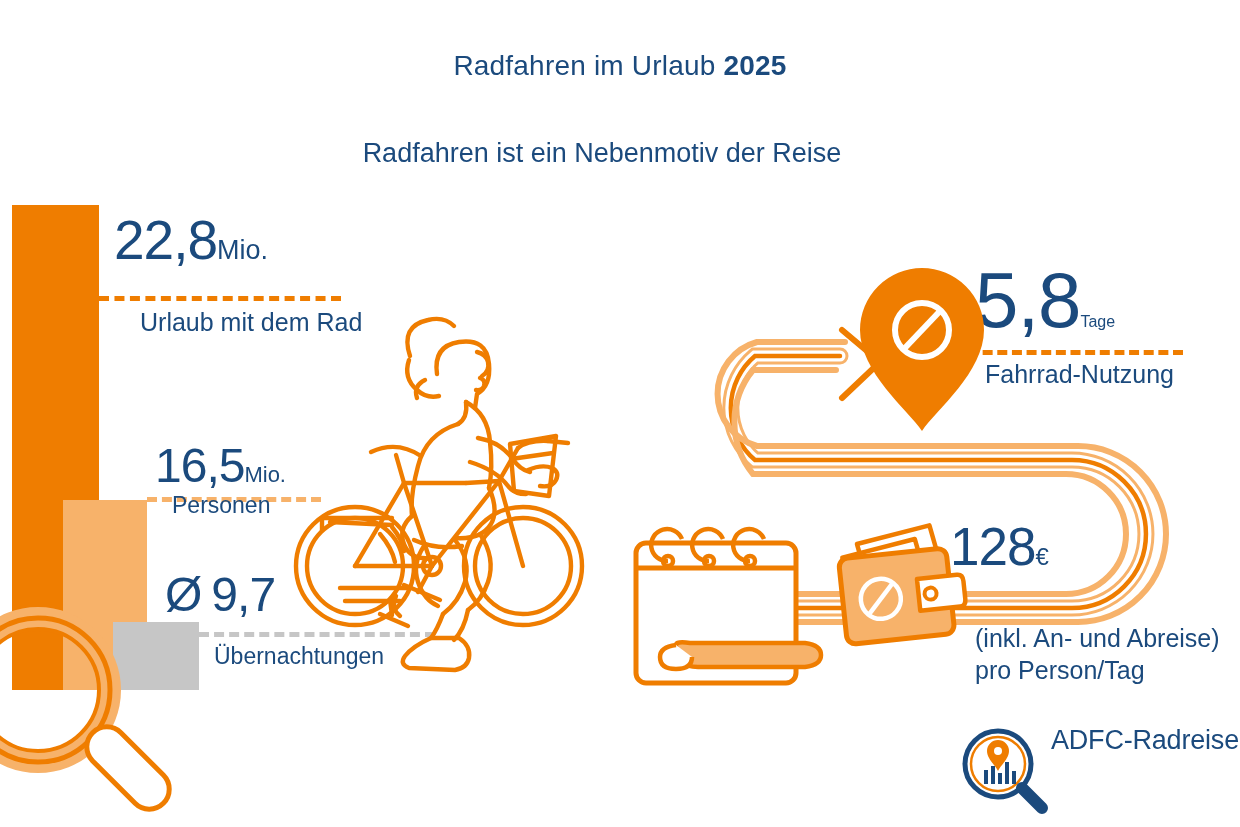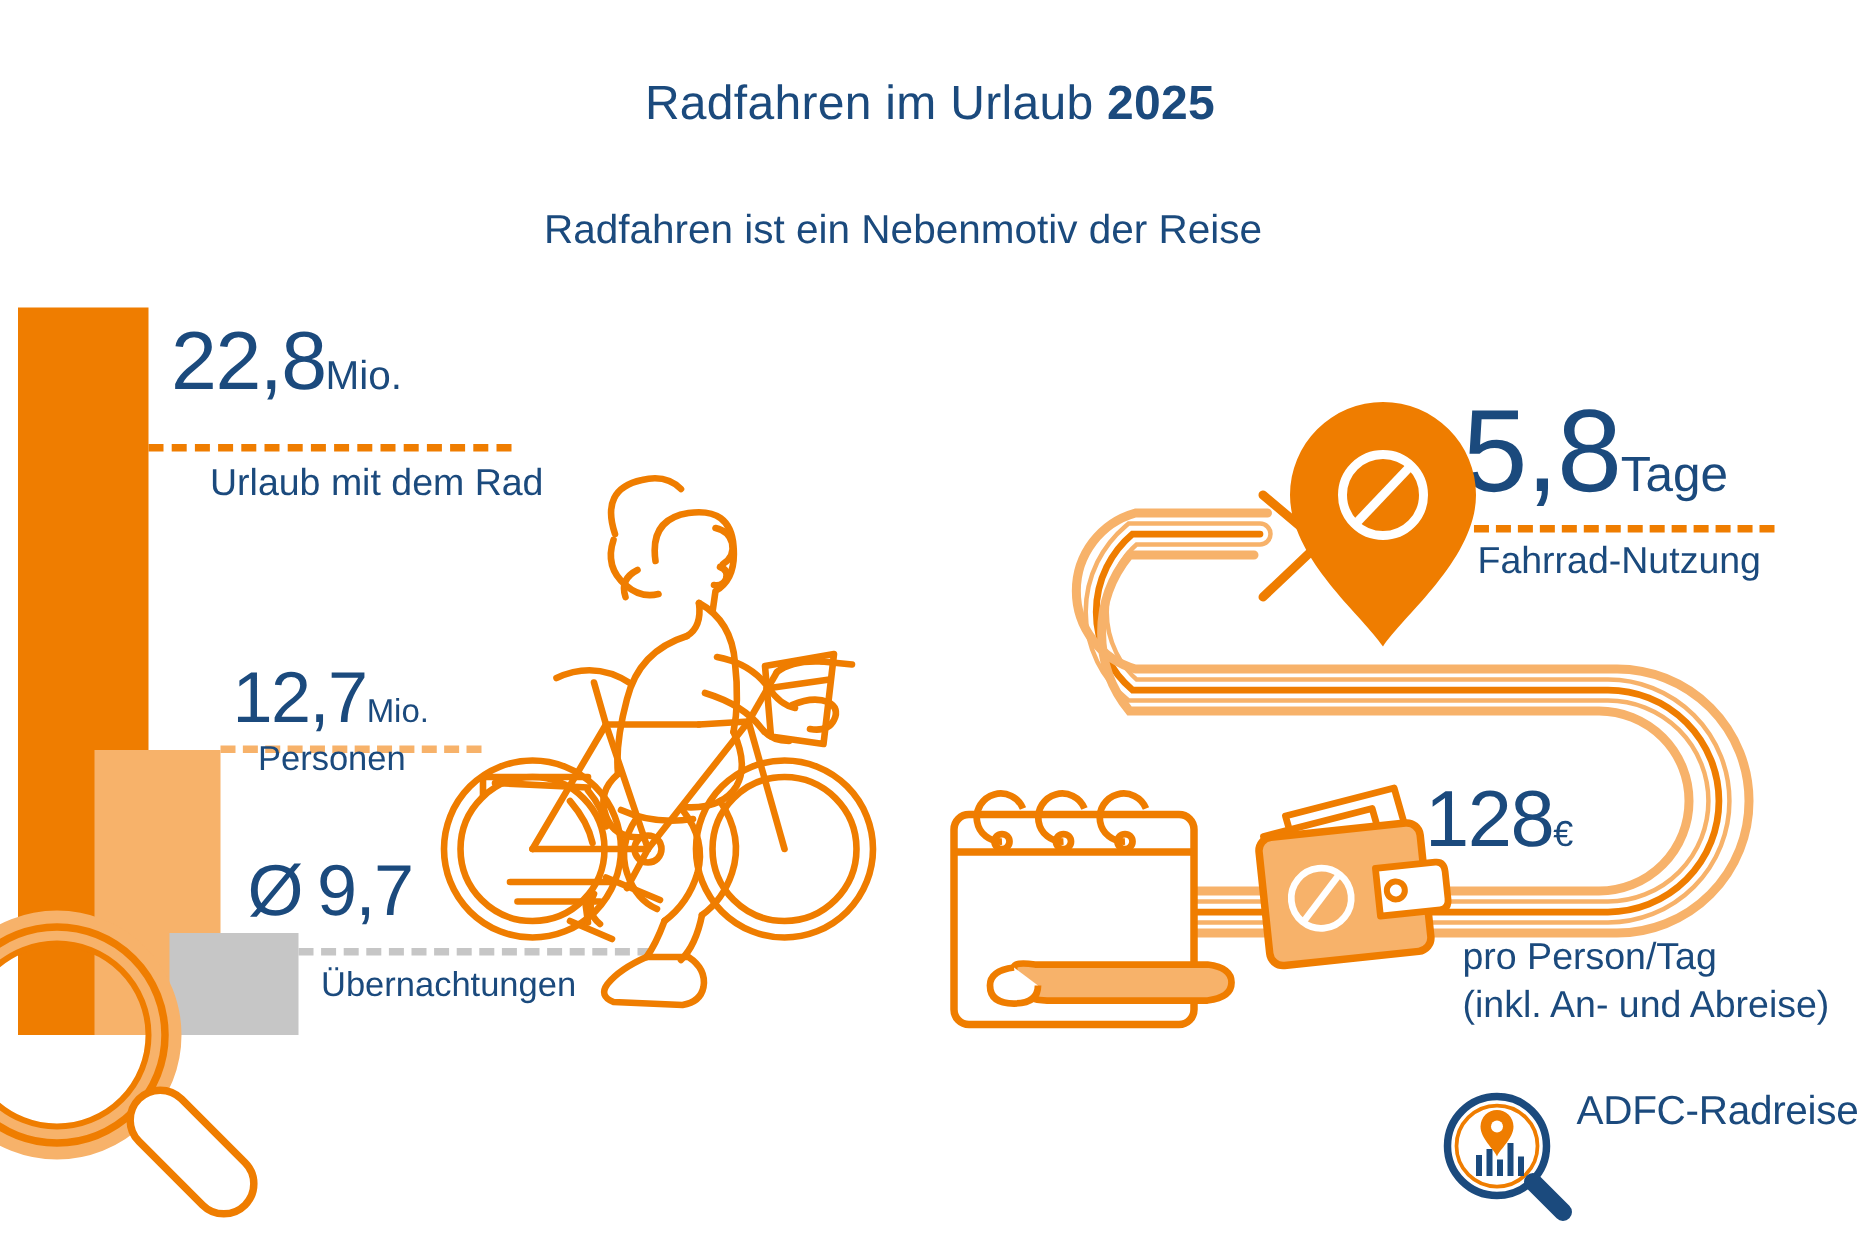--- a/index.html
+++ b/index.html
@@ -10,21 +10,21 @@
     font-family:"Liberation Sans", sans-serif;
     overflow:hidden;
     position:relative;
   }
   .stage{position:absolute;left:0;top:0;width:1240px;height:827px;}
   .abs{position:absolute;}
 
   
   #title{
     left:0;top:50px;width:1240px;text-align:center;
-    font-size:32px;color:#1b4a7d;letter-spacing:.2px;
+    font-size:28px;color:#1b4a7d;letter-spacing:.2px;
     font-weight:400;white-space:nowrap;
   }
   #title .yr{font-weight:700;}
   #subtitle{
     left:0;top:138px;width:1204px;text-align:center;
     font-size:27px;color:#1b4a7d;font-weight:400;white-space:nowrap;
   }
 
   
   .bar{border:0;}
@@ -54,21 +54,21 @@
   #stat-personen .big{font-size:48px;}
   #stat-personen .unit{font-size:22px;}
   #lbl-personen{left:172px;top:492px;font-size:23px;}
 
   #stat-naechte{left:165px;top:573px;}
   #stat-naechte .big{font-size:48px;}
   #lbl-naechte{left:214px;top:643px;font-size:23px;}
 
   #stat-tage{left:975px;top:265px;}
   #stat-tage .big{font-size:78px;}
-  #stat-tage .unit{font-size:33px;}
+  #stat-tage .unit{font-size:16px;}
   #lbl-tage{left:985px;top:360px;font-size:25px;}
 
   #stat-preis{left:950px;top:523px;}
   #stat-preis .big{font-size:53px;}
   #stat-preis .unit{font-size:24px;}
   #lbl-preis{left:975px;top:622px;font-size:25px;line-height:1.28;white-space:nowrap;}
 
   
   #cal-number{left:684px;top:578px;color:#1b4a7d;white-space:nowrap;}
   #cal-number .big{font-size:46px;}
@@ -97,40 +97,40 @@
   <div class="abs dash" id="dash-personen"></div>
   <div class="abs dash" id="dash-naechte"></div>
   <div class="abs dash" id="dash-tage"></div>
 
   <div class="abs stat" id="stat-reisen">
     <span class="big">22,8</span><span class="unit">Mio.</span>
   </div>
   <div class="abs stat sub" id="lbl-reisen">Urlaub mit dem Rad</div>
 
   <div class="abs stat" id="stat-personen">
-    <span class="big">12,7</span><span class="unit">Mio.</span>
+    <span class="big">16,5</span><span class="unit">Mio.</span>
   </div>
   <div class="abs stat sub" id="lbl-personen">Personen</div>
 
   <div class="abs stat" id="stat-naechte">
     <span class="big">Ø</span><span class="big" style="padding-left:10px">9,7</span>
   </div>
   <div class="abs stat sub" id="lbl-naechte">Übernachtungen</div>
 
   <div class="abs stat" id="stat-tage">
     <span class="big">5,8</span><span class="unit">Tage</span>
   </div>
   <div class="abs stat sub" id="lbl-tage">Fahrrad-Nutzung</div>
 
   <div class="abs stat" id="stat-preis">
     <span class="big">128</span><span class="unit">€</span>
   </div>
   <div class="abs stat" id="lbl-preis">
+    <div>(inkl. An- und Abreise)</div>
     <div>pro Person/Tag</div>
-    <div>(inkl. An- und Abreise)</div>
   </div>
 
   <div class="abs" id="cal-number">
     <span class="big">1</span><span class="unit">Tag</span>
   </div>
 
   <svg class="svg-layer" viewBox="0 0 1240 827" xmlns="http://www.w3.org/2000/svg">
 
     <g fill="none">
       <circle cx="38" cy="690" r="72" stroke="#F7B26A" stroke-width="22"></circle>

